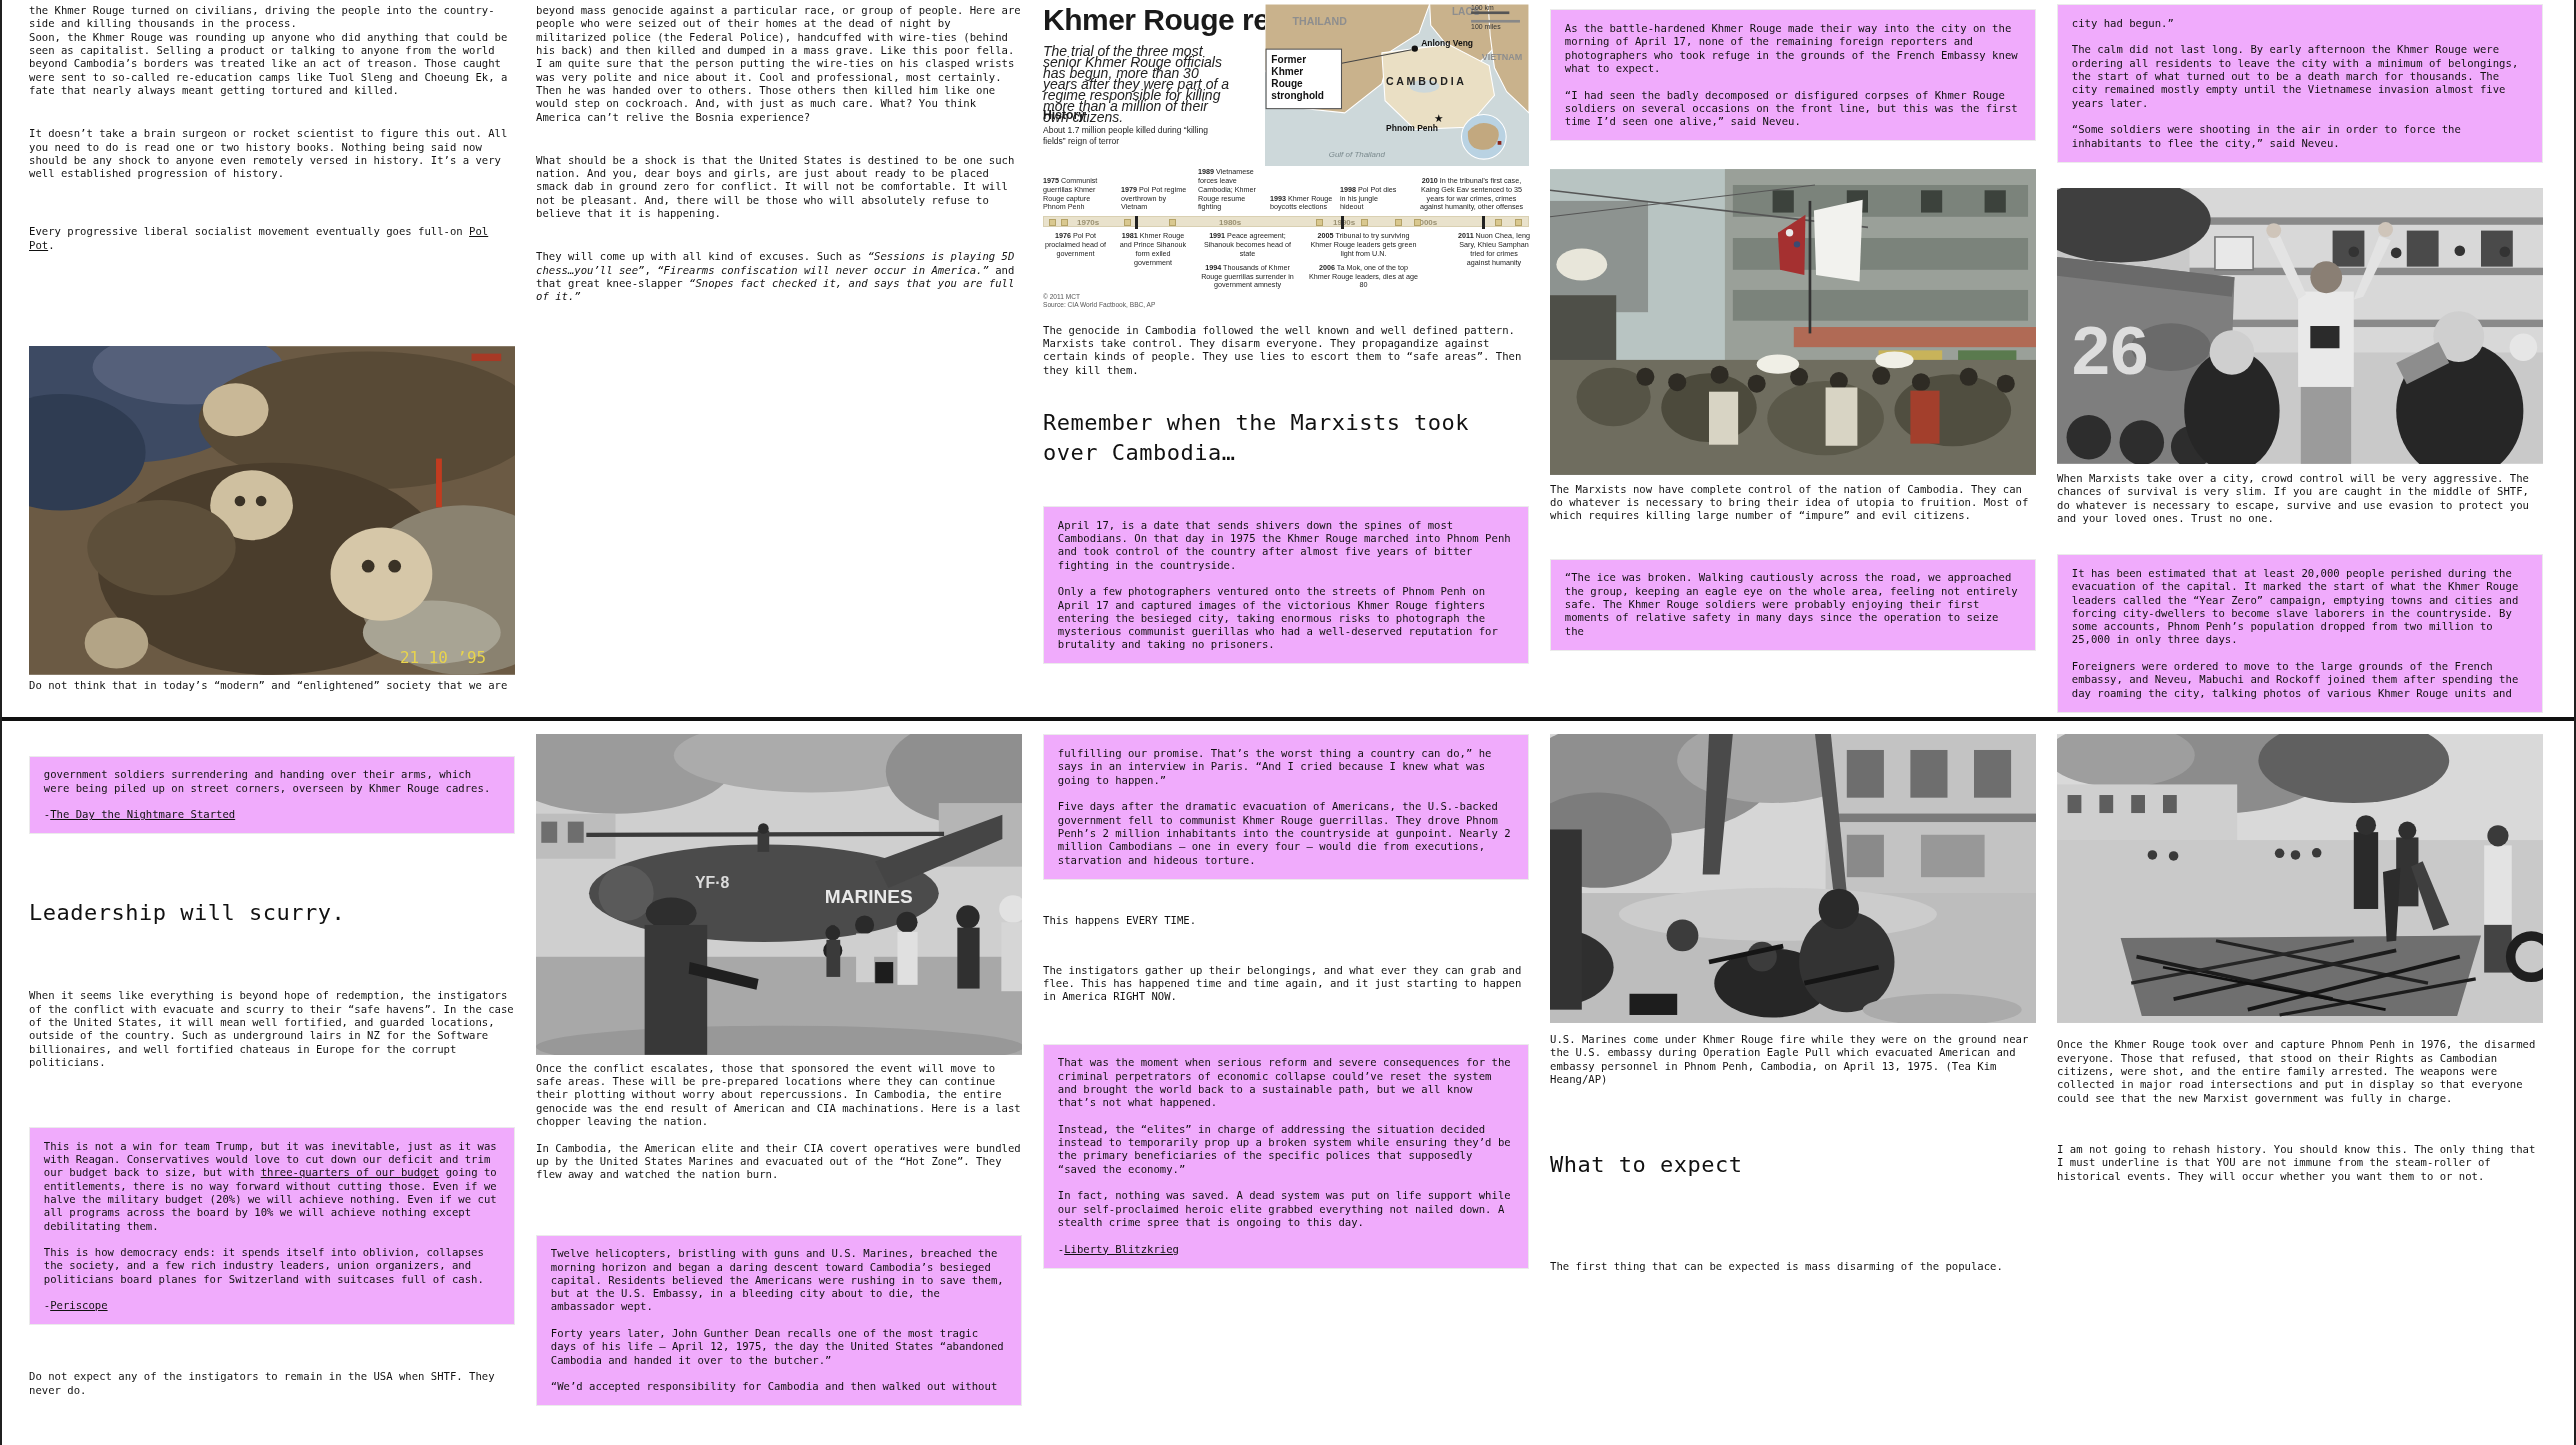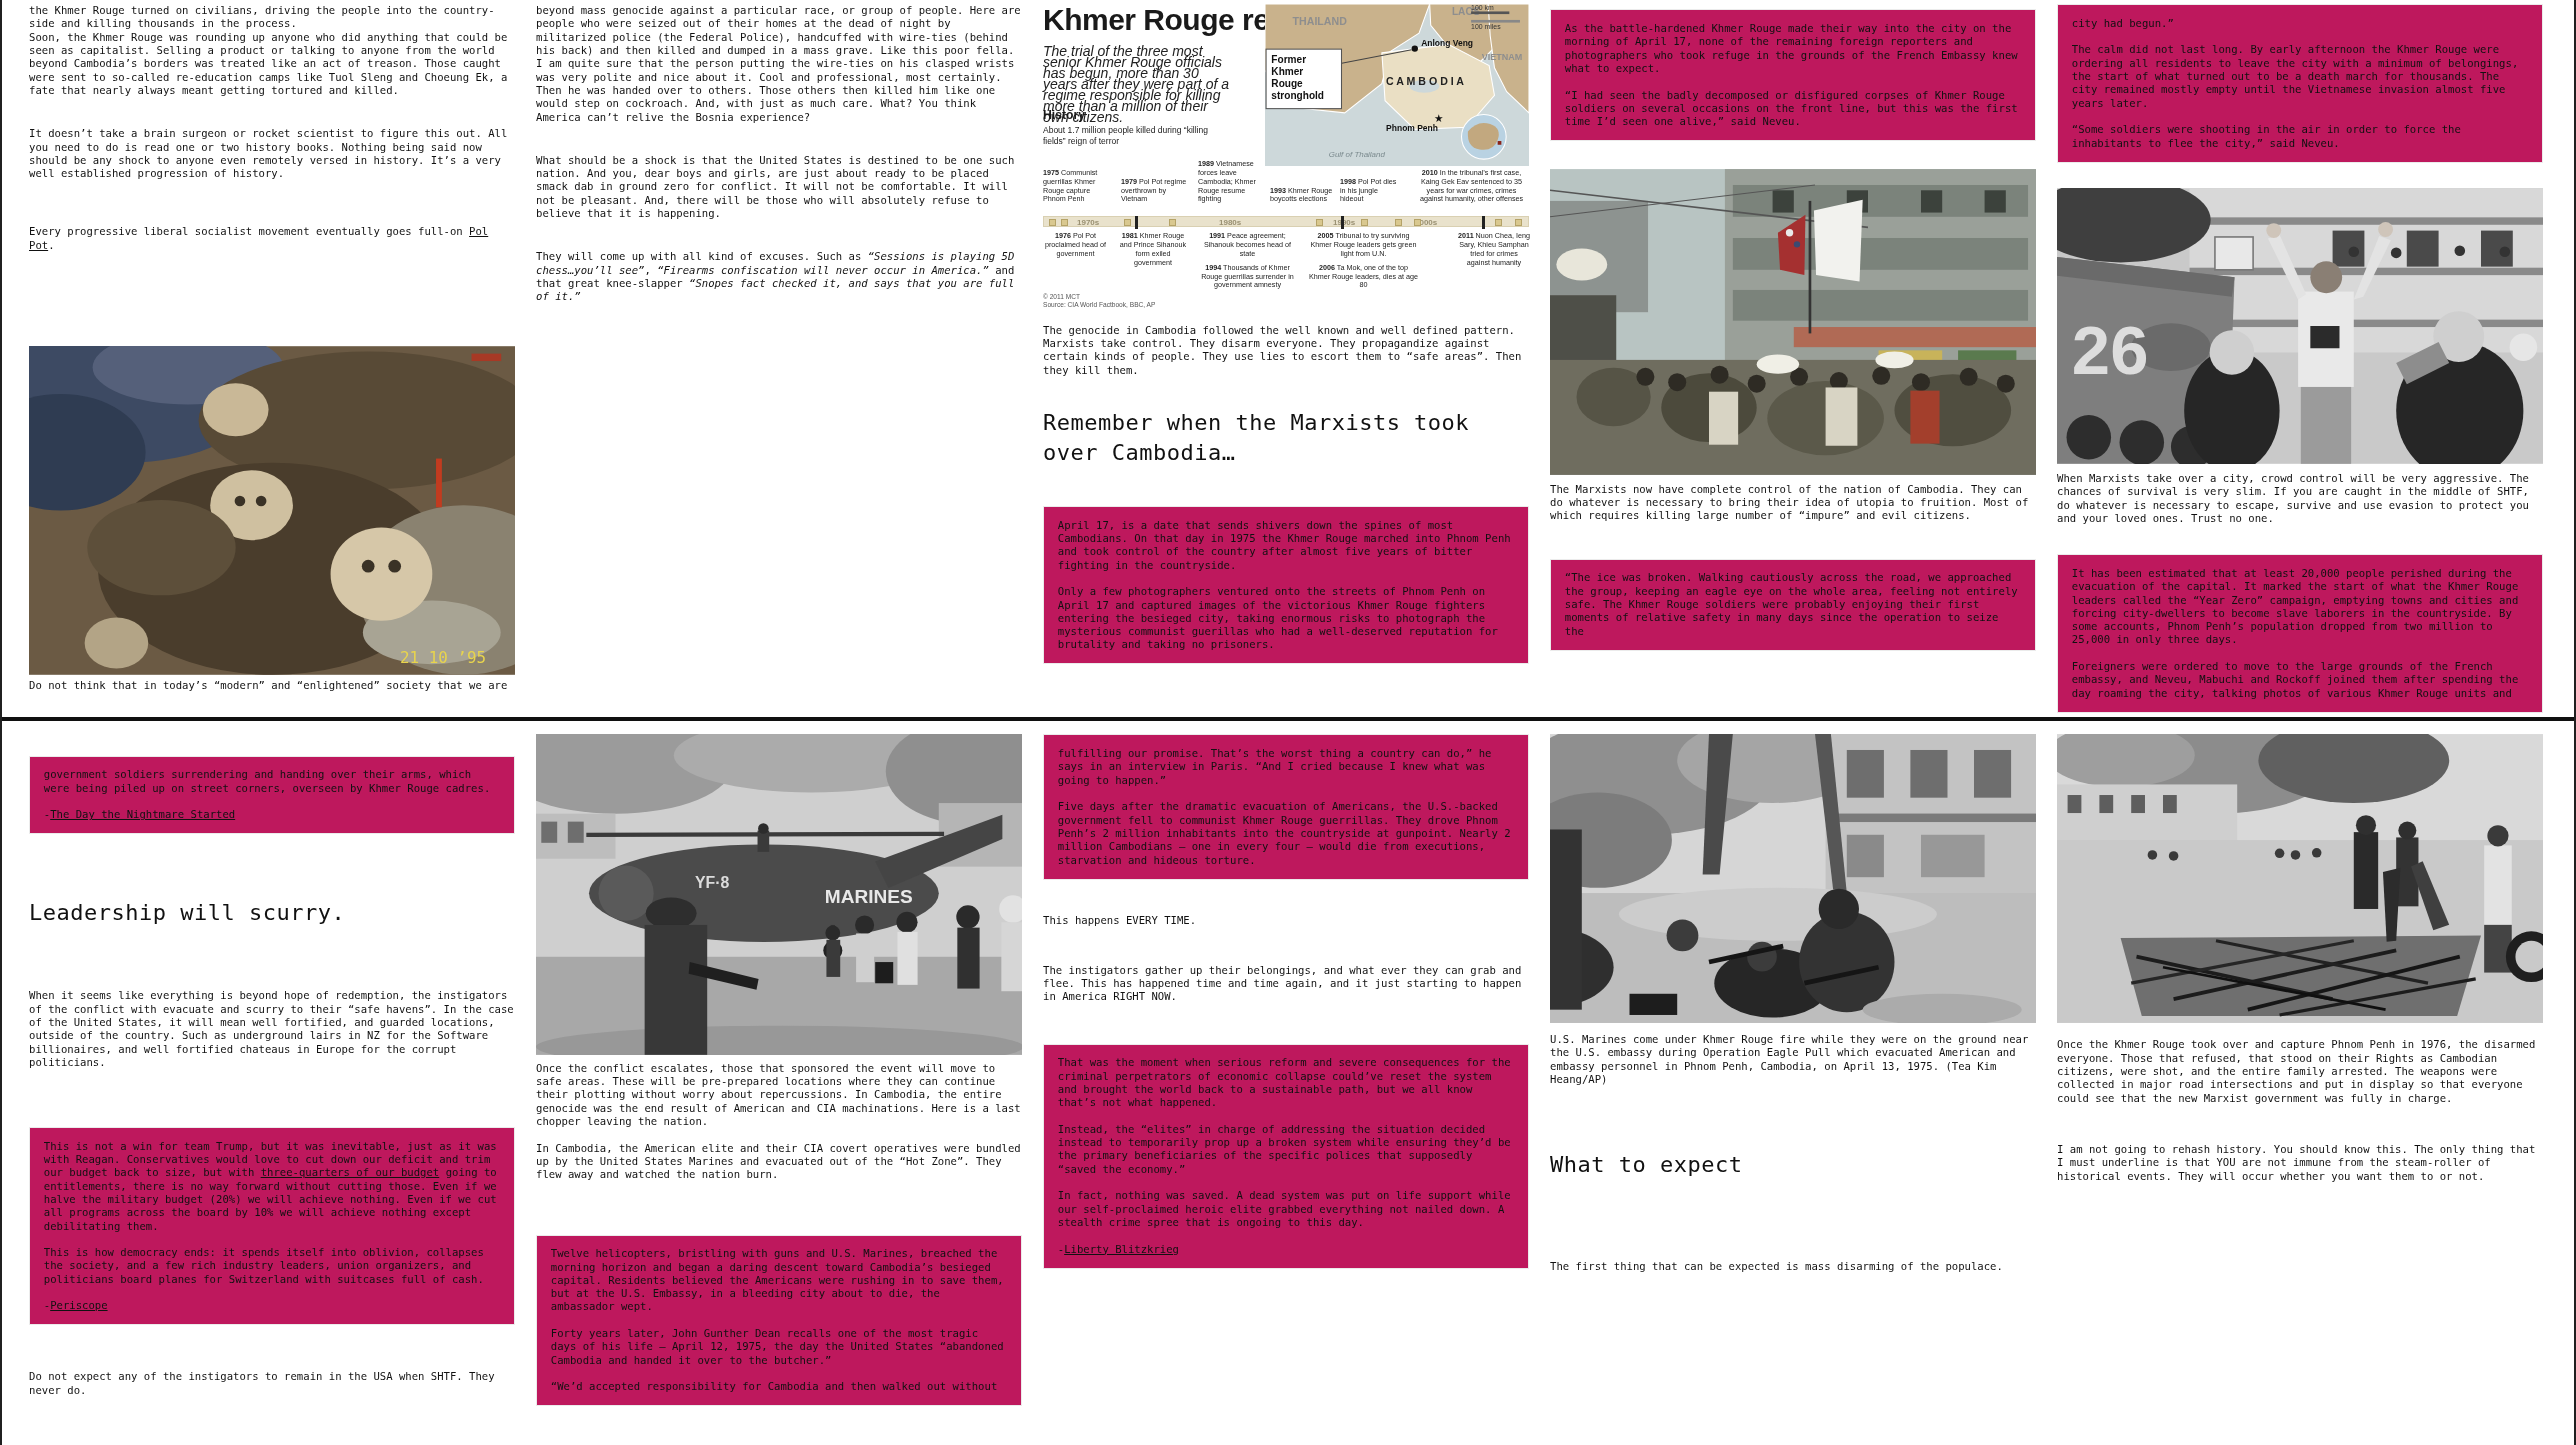--- a/index.html
+++ b/index.html
@@ -12,42 +12,42 @@
   .edge { position:absolute; top:0; bottom:0; width:2.1px; background:#202020; z-index:50; }
   .edge.left{ left:0; } .edge.right{ right:0; }
 
   .section { display:flex; gap:21px; padding:4.2px 29px 0 29px; height:717px; overflow:hidden; }
   .section.bottom { height:719px; padding-top:10.6px; }
   .divider { height:4.2px; background:#101010; width:100%; }
 
   .col { width:486px; flex:0 0 486px; }
   p { margin:0; font-size:10.6px; line-height:13.3px; }
   .prewrap { white-space:pre-line; }
-  .quote { background:#be185d; border:1.1px solid #ebebeb; padding:11.7px 13.8px; }
+  .quote { background:#f0abfc; border:1.1px solid #ebebeb; padding:11.7px 13.8px; }
   .quote p + p { margin-top:13.3px; }
   h2 { font-size:22px; line-height:30px; font-weight:normal; margin:0; letter-spacing:0.5px; }
   .lnk { text-decoration:underline; cursor:pointer; }
   .it { font-style:italic; }
   .photo { display:block; width:486px; }
 
   
   .info { position:relative; width:486px; height:308px; font-family:"Liberation Sans",sans-serif; color:#1a1a1a; }
   .info-title { position:absolute; left:0; top:0; font-size:30px; font-weight:bold; letter-spacing:-0.5px; line-height:31px; }
   .info-intro { position:absolute; left:0; top:42px; width:186px; font-size:14px; line-height:11px; font-style:italic; color:#222; }
   .info-hist-label { position:absolute; left:0; top:104px; font-size:12.2px; font-weight:bold; }
   .info-hist-text { position:absolute; left:0; top:121px; width:180px; font-size:8.5px; line-height:10.6px; }
   .info-map { position:absolute; right:0; top:0; }
   .tl-bar { position:absolute; left:0; top:212px; width:486px; height:10.6px; background:#e9e2cc; border:0.5px solid #d9d0b2; }
   .tl-dec { position:absolute; top:0.5px; font-size:8px; font-weight:bold; color:#9a9173; }
   .tl-sq { position:absolute; top:1.6px; width:6.9px; height:6.9px; background:#d9c globe; background:#d9c88f; border:0.5px solid #b5a368; }
   .tl-tick { position:absolute; top:-1.1px; width:2.7px; height:12.7px; background:#222; }
   .ev { position:absolute; font-size:7.2px; line-height:8.8px; color:#222; }
   .ev b { font-weight:bold; }
   .ev.right { text-align:center; }
-  .ev-top { bottom:108px; }
+  .ev-top { bottom:100px; }
   .ev-bot { top:228px;text-align:center; }
   .ev .sub { display:block; margin-top:5.3px; }
   .credit { position:absolute; left:0; top:289px; font-size:6.6px; line-height:8px; color:#555; }
 </style>
 </head>
 <body>
 
 <div class="edge left"></div>
 <div class="edge right"></div>
 

